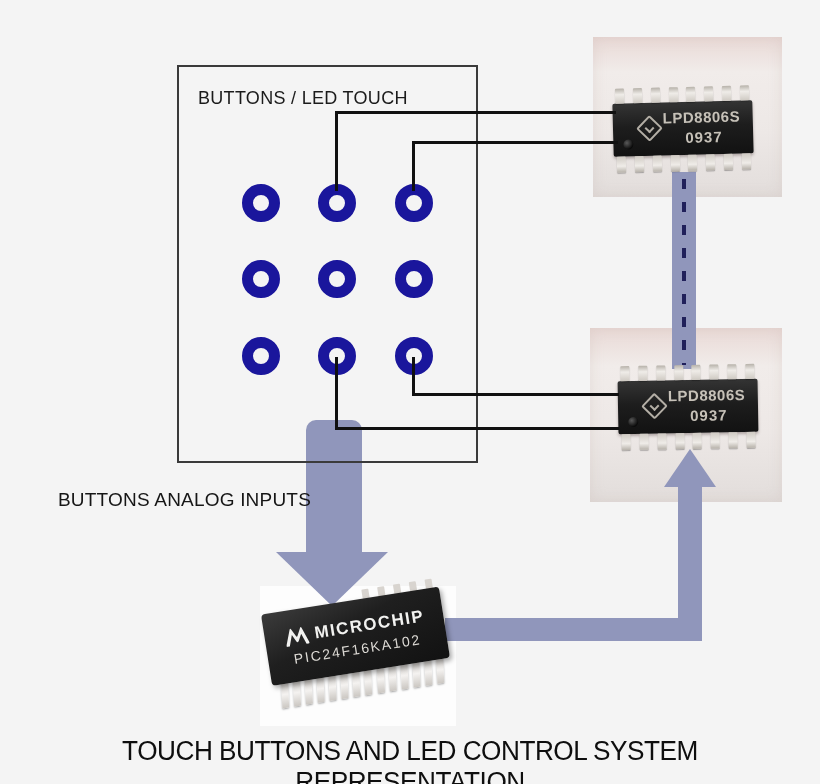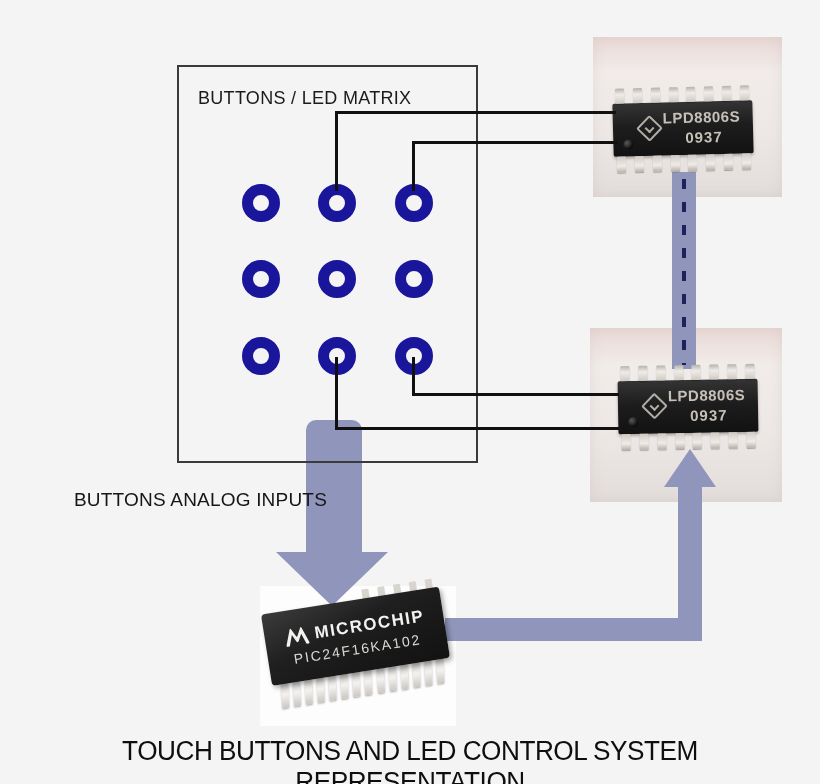--- a/index.html
+++ b/index.html
@@ -73,21 +73,21 @@
   .mcu-brand{font-size:17px; font-weight:bold; color:#f2f2f0; letter-spacing:1.5px;}
   .mcu-part{font-size:14px; color:#dddad5; letter-spacing:1.8px; margin-top:3px;}
   .mcu-pinrow{position:absolute; left:8px; right:8px; top:66px; display:flex;
     justify-content:space-between; z-index:1;}
   .mcu-pin{width:7px; height:30px; background:linear-gradient(180deg,#b9b5b0,#f4f2f0 55%,#cbc7c2);
     border-radius:1px; box-shadow:0 1px 2px rgba(0,0,0,.35); transform:skewX(-6deg);}
   .mcu-backpins{position:absolute; right:6px; top:-9px; display:flex; gap:9px; z-index:0;}
   .mcu-backpin{width:7px; height:14px; background:#d8d4cf; border-radius:1px;}
 
   
-  .lbl{position:absolute; color:#161616; z-index:8; white-space:nowrap;margin-left:16px;}
+  .lbl{position:absolute; color:#161616; z-index:8; white-space:nowrap;}
   .lbl-analog{left:58px; top:489px; font-size:19px; letter-spacing:.2px;}
   .lbl-spi{left:470px; top:652px; font-size:19px; letter-spacing:.2px;}
   .title{position:absolute; left:0; right:0; top:736px; text-align:center; font-size:27px;
     color:#0e0e0e; letter-spacing:-0.5px; transform:scaleX(.97); z-index:8;}
 </style>
 </head>
 <body>
 
 <div id="stage">
 
@@ -99,21 +99,21 @@
   <div class="dashline" style="left:682px; top:179px; height:186px;"></div>
 
   <div class="band" style="left:445px; top:618px; width:257px; height:23px;"></div>
   <div class="band" style="left:678px; top:486px; width:24px; height:155px;"></div>
   <div class="up-arrow-head"></div>
 
   <div class="down-arrow-body"></div>
   <div class="down-arrow-head"></div>
 
   <div class="matrix-box"></div>
-  <div class="matrix-label">BUTTONS / LED MATRIX</div>
+  <div class="matrix-label">BUTTONS / LED TOUCH</div>
   <div class="button-grid" id="button-grid">
       <div class="cell">
         <div class="btn-circle"></div>
       </div>
       <div class="cell">
         <div class="btn-circle"></div>
       </div>
       <div class="cell">
         <div class="btn-circle"></div>
       </div>

